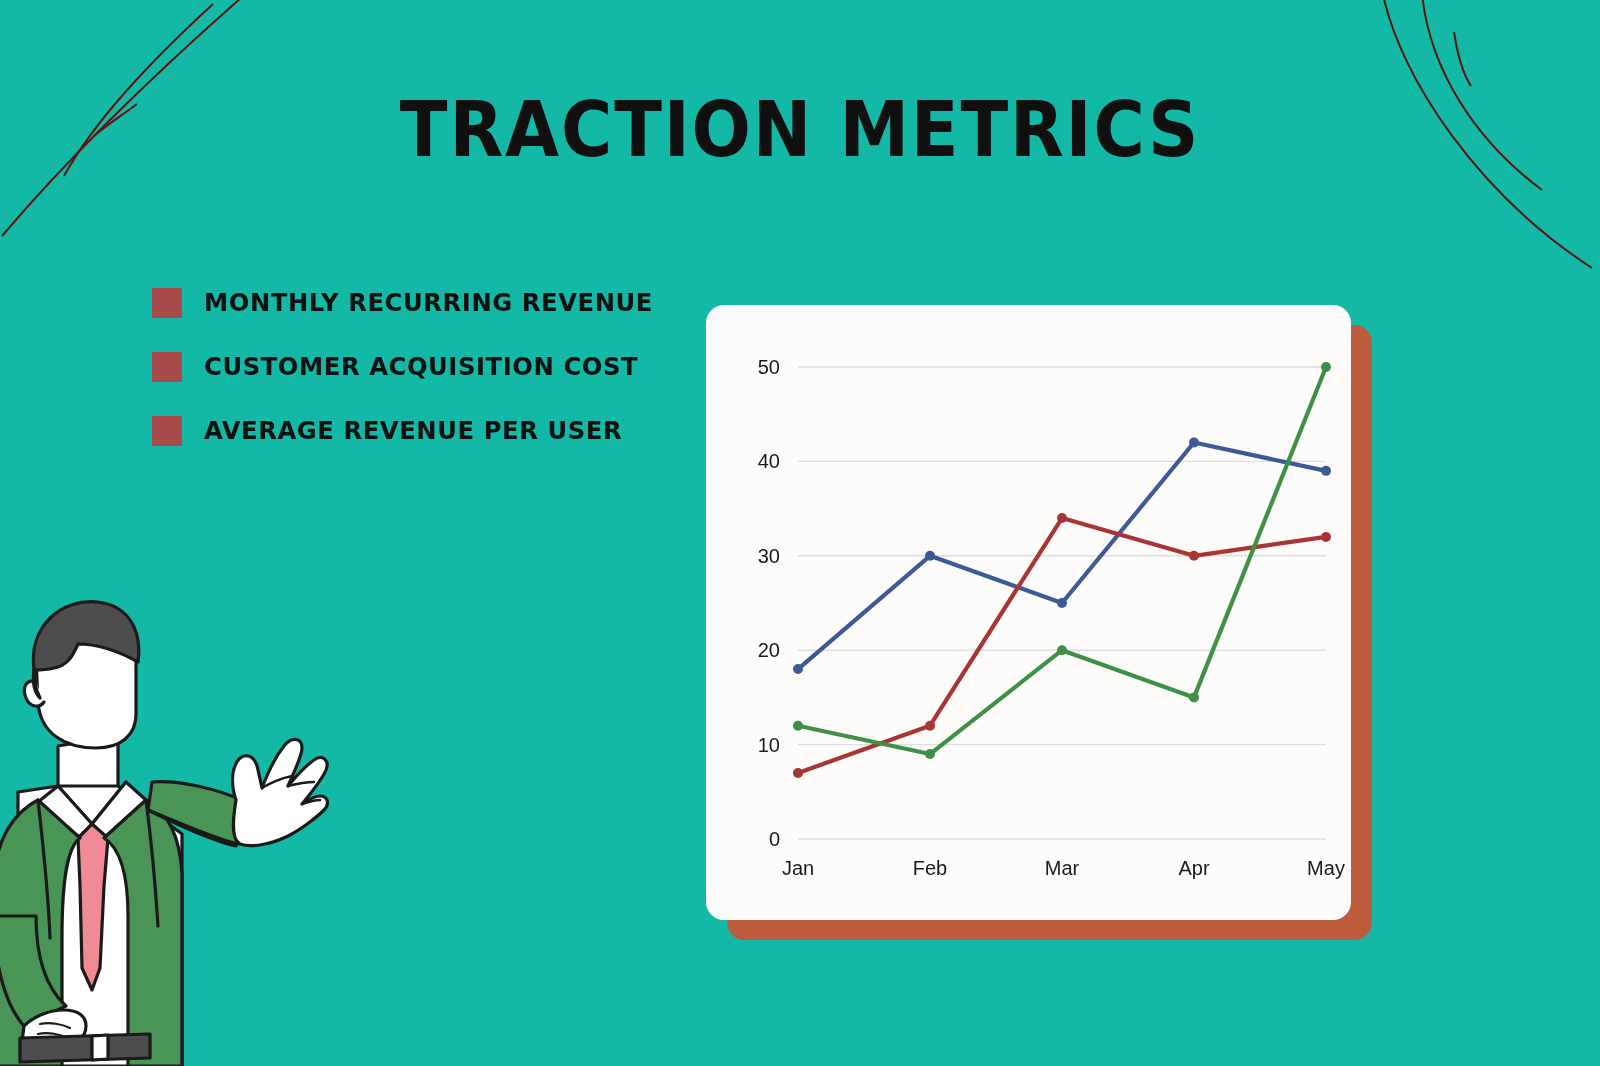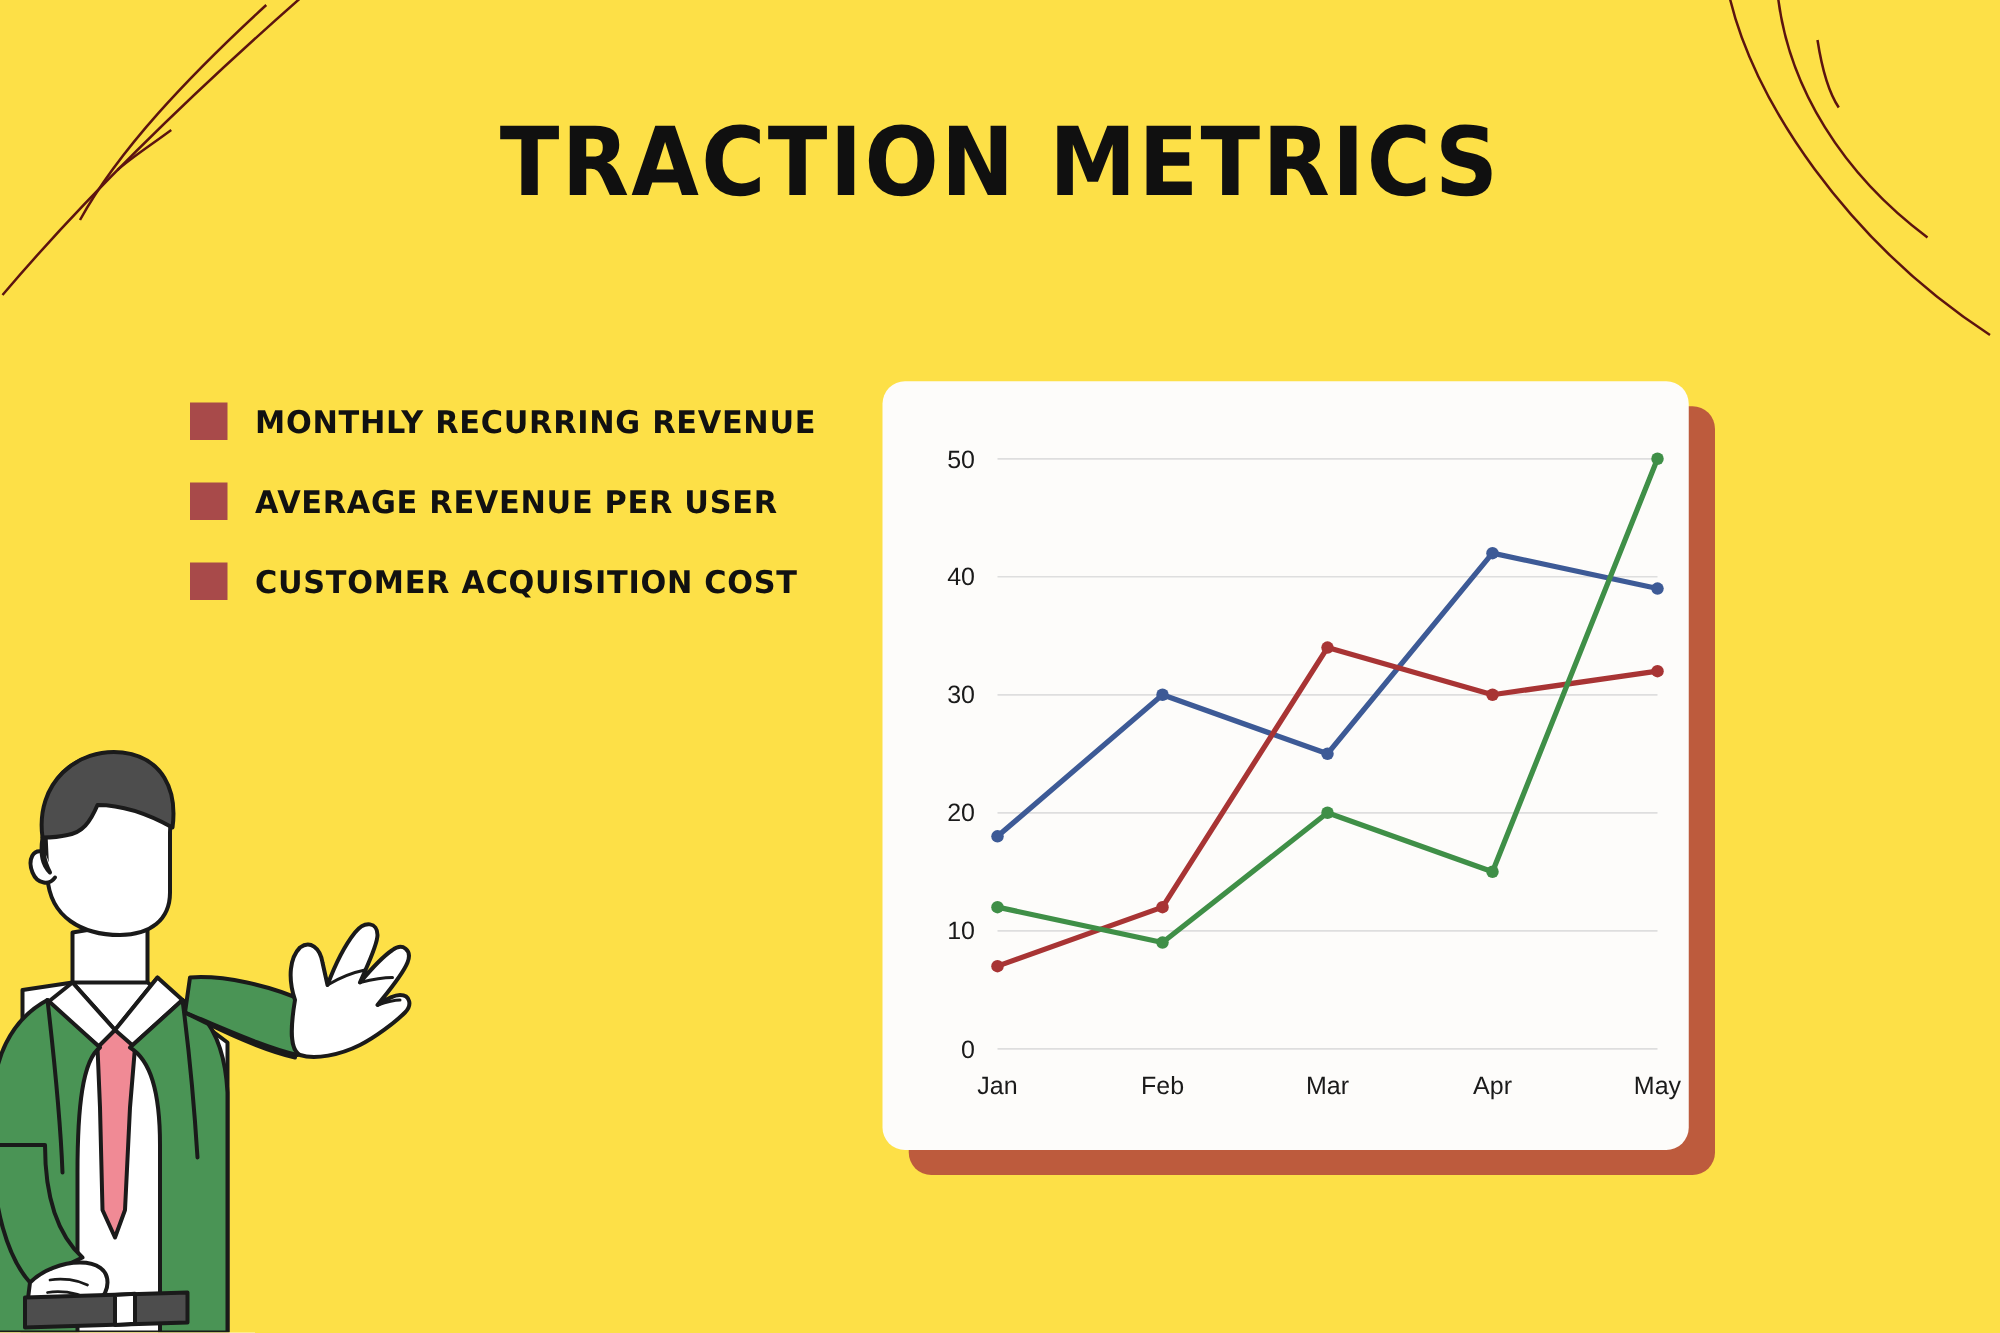--- a/index.html
+++ b/index.html
@@ -10,21 +10,21 @@
     width: 1600px;
     height: 1066px;
     overflow: hidden;
     font-family: "Liberation Sans", sans-serif;
   }
 
   #slide {
     position: relative;
     width: 1600px;
     height: 1066px;
-    background: #fde047;
+    background: #14b8a6;
     overflow: hidden;
   }
 
   
   .corner-arcs {
     position: absolute;
     top: 0;
     pointer-events: none;
   }
   .corner-arcs.left  { left: 0; }
@@ -49,21 +49,21 @@
 
   
   #legend {
     position: absolute;
     left: 152px;
     top: 288px;
     width: 540px;
   }
   .legend-item {
     display: flex;
-    align-items: flex-end;
+    align-items: flex-start;
     height: 64px;
   }
   .legend-swatch {
     width: 30px;
     height: 30px;
     flex: 0 0 30px;
     background: #a84a4a;
   }
   .legend-label {
     margin-left: 22px;
@@ -144,25 +144,25 @@
 
   <div id="page-title">TRACTION METRICS</div>
 
   <div id="legend">
     <div class="legend-item">
       <span class="legend-swatch" style="background: rgb(168, 74, 74);"></span>
       <span class="legend-label">MONTHLY RECURRING REVENUE</span>
     </div>
     <div class="legend-item">
       <span class="legend-swatch" style="background: rgb(168, 74, 74);"></span>
-      <span class="legend-label">AVERAGE REVENUE PER USER</span>
+      <span class="legend-label">CUSTOMER ACQUISITION COST</span>
     </div>
     <div class="legend-item">
       <span class="legend-swatch" style="background: rgb(168, 74, 74);"></span>
-      <span class="legend-label">CUSTOMER ACQUISITION COST</span>
+      <span class="legend-label">AVERAGE REVENUE PER USER</span>
     </div>
   </div>
 
   <div id="chart-shadow"></div>
   <div id="chart-card">
     <svg id="chart-svg" width="645" height="615" viewBox="0 0 645 615" aria-hidden="true">
       <g id="gridlines">
           <line x1="92" y1="534" x2="620" y2="534" class="gridline"></line>
           <line x1="92" y1="439.6" x2="620" y2="439.6" class="gridline"></line>
           <line x1="92" y1="345.2" x2="620" y2="345.2" class="gridline"></line>

